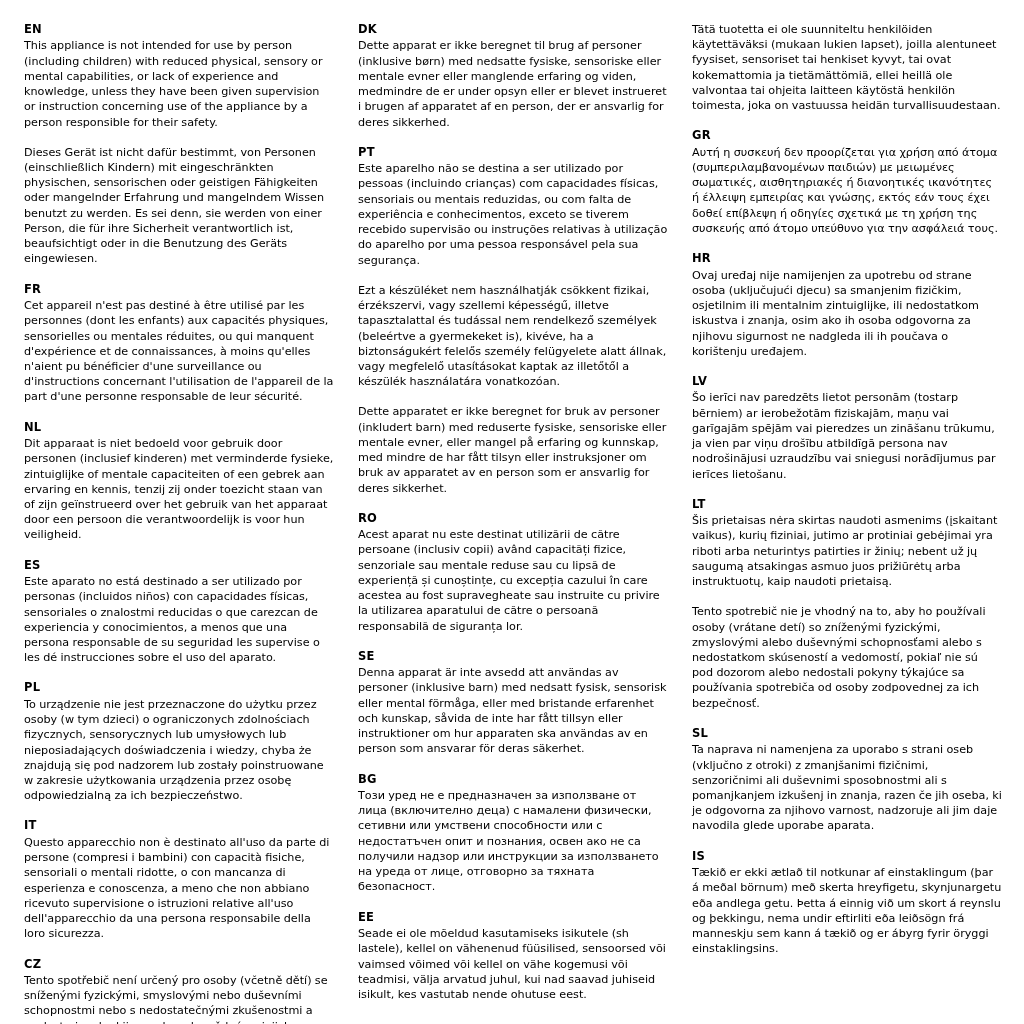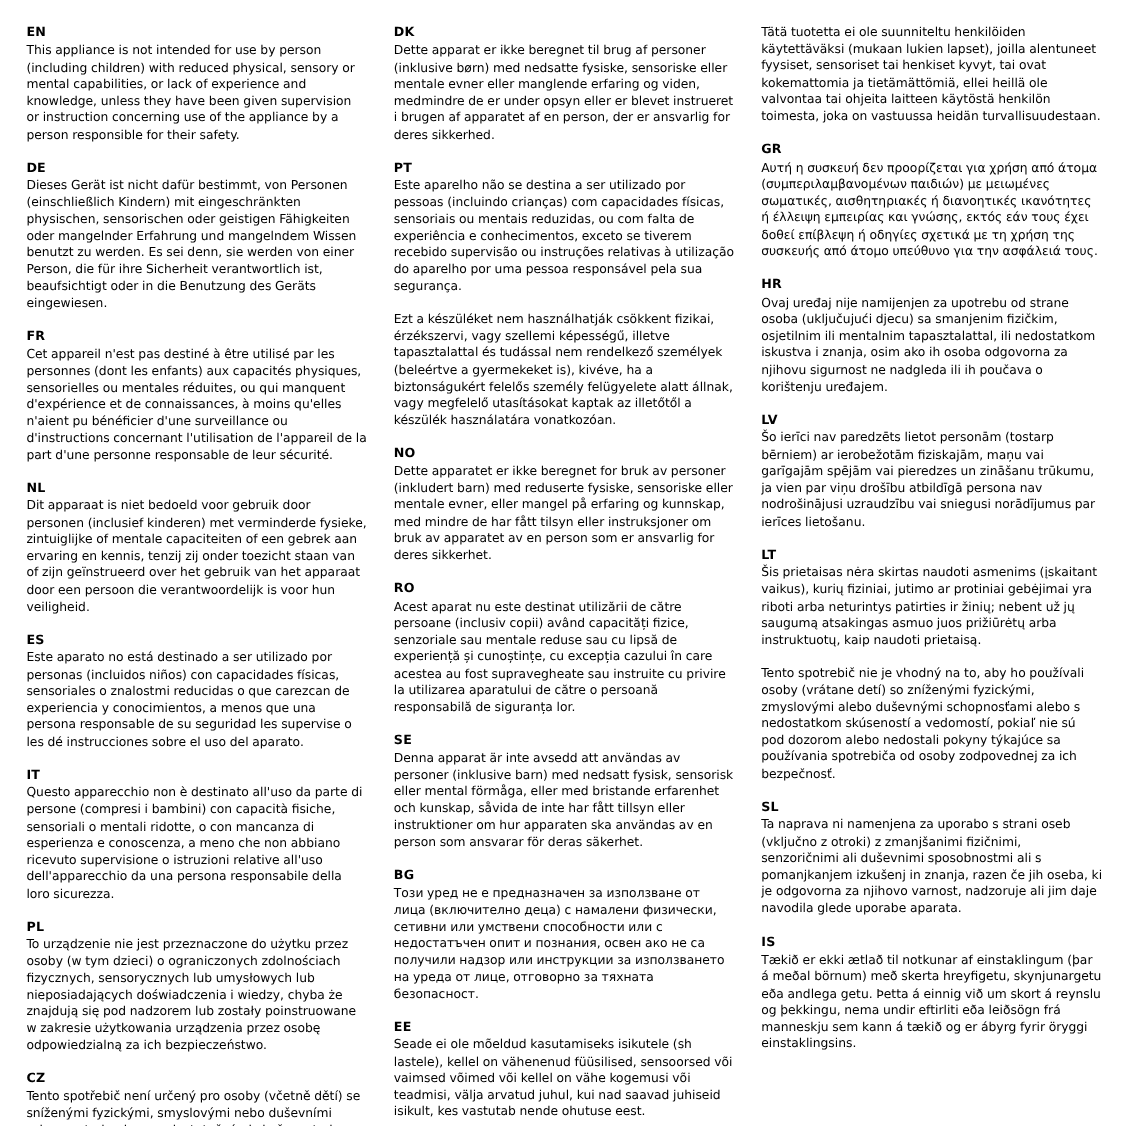--- a/index.html
+++ b/index.html
@@ -54,63 +54,61 @@
 
 <div class="page">
   <div class="columns">
 
     <div class="column">
       <div class="block">
         <div class="lang">EN</div>
         <div class="body-text">This appliance is not intended for use by person (including children) with reduced physical, sensory or mental capabilities, or lack of experience and knowledge, unless they have been given supervision or instruction concerning use of the appliance by a person responsible for their safety.</div>
       </div>
       <div class="block">
-        <div class="lang">DE</div>
         <div class="body-text">Dieses Gerät ist nicht dafür bestimmt, von Personen (einschließlich Kindern) mit eingeschränkten physischen, sensorischen oder geistigen Fähigkeiten oder mangelnder Erfahrung und mangelndem Wissen benutzt zu werden. Es sei denn, sie werden von einer Person, die für ihre Sicherheit verantwortlich ist, beaufsichtigt oder in die Benutzung des Geräts eingewiesen.</div>
       </div>
       <div class="block">
         <div class="lang">FR</div>
         <div class="body-text">Cet appareil n'est pas destiné à être utilisé par les personnes (dont les enfants) aux capacités physiques, sensorielles ou mentales réduites, ou qui manquent d'expérience et de connaissances, à moins qu'elles n'aient pu bénéficier d'une surveillance ou d'instructions concernant l'utilisation de l'appareil de la part d'une personne responsable de leur sécurité.</div>
       </div>
       <div class="block">
         <div class="lang">NL</div>
         <div class="body-text">Dit apparaat is niet bedoeld voor gebruik door personen (inclusief kinderen) met verminderde fysieke, zintuiglijke of mentale capaciteiten of een gebrek aan ervaring en kennis, tenzij zij onder toezicht staan van of zijn geïnstrueerd over het gebruik van het apparaat door een persoon die verantwoordelijk is voor hun veiligheid.</div>
       </div>
       <div class="block">
         <div class="lang">ES</div>
         <div class="body-text">Este aparato no está destinado a ser utilizado por personas (incluidos niños) con capacidades físicas, sensoriales o znalostmi reducidas o que carezcan de experiencia y conocimientos, a menos que una persona responsable de su seguridad les supervise o les dé instrucciones sobre el uso del aparato.</div>
       </div>
       <div class="block">
+        <div class="lang">PL</div>
+        <div class="body-text">To urządzenie nie jest przeznaczone do użytku przez osoby (w tym dzieci) o ograniczonych zdolnościach fizycznych, sensorycznych lub umysłowych lub nieposiadających doświadczenia i wiedzy, chyba że znajdują się pod nadzorem lub zostały poinstruowane w zakresie użytkowania urządzenia przez osobę odpowiedzialną za ich bezpieczeństwo.</div>
+      </div>
+      <div class="block">
         <div class="lang">IT</div>
         <div class="body-text">Questo apparecchio non è destinato all'uso da parte di persone (compresi i bambini) con capacità fisiche, sensoriali o mentali ridotte, o con mancanza di esperienza e conoscenza, a meno che non abbiano ricevuto supervisione o istruzioni relative all'uso dell'apparecchio da una persona responsabile della loro sicurezza.</div>
-      </div>
-      <div class="block">
-        <div class="lang">PL</div>
-        <div class="body-text">To urządzenie nie jest przeznaczone do użytku przez osoby (w tym dzieci) o ograniczonych zdolnościach fizycznych, sensorycznych lub umysłowych lub nieposiadających doświadczenia i wiedzy, chyba że znajdują się pod nadzorem lub zostały poinstruowane w zakresie użytkowania urządzenia przez osobę odpowiedzialną za ich bezpieczeństwo.</div>
       </div>
       <div class="block">
         <div class="lang">CZ</div>
         <div class="body-text">Tento spotřebič není určený pro osoby (včetně dětí) se sníženými fyzickými, smyslovými nebo duševními schopnostmi nebo s nedostatečnými zkušenostmi a znalostmi, pokud jim osoba odpovědná za jejich bezpečnost neposkytla dohled nebo je nepoučila o používání spotřebiče.</div>
       </div>
     </div>
 
     <div class="column">
       <div class="block">
         <div class="lang">DK</div>
         <div class="body-text">Dette apparat er ikke beregnet til brug af personer (inklusive børn) med nedsatte fysiske, sensoriske eller mentale evner eller manglende erfaring og viden, medmindre de er under opsyn eller er blevet instrueret i brugen af apparatet af en person, der er ansvarlig for deres sikkerhed.</div>
       </div>
       <div class="block">
         <div class="lang">PT</div>
         <div class="body-text">Este aparelho não se destina a ser utilizado por pessoas (incluindo crianças) com capacidades físicas, sensoriais ou mentais reduzidas, ou com falta de experiência e conhecimentos, exceto se tiverem recebido supervisão ou instruções relativas à utilização do aparelho por uma pessoa responsável pela sua segurança.</div>
       </div>
       <div class="block">
         <div class="body-text">Ezt a készüléket nem használhatják csökkent fizikai, érzékszervi, vagy szellemi képességű, illetve tapasztalattal és tudással nem rendelkező személyek (beleértve a gyermekeket is), kivéve, ha a biztonságukért felelős személy felügyelete alatt állnak, vagy megfelelő utasításokat kaptak az illetőtől a készülék használatára vonatkozóan.</div>
       </div>
       <div class="block">
-        <div class="lang">NO</div>
         <div class="body-text">Dette apparatet er ikke beregnet for bruk av personer (inkludert barn) med reduserte fysiske, sensoriske eller mentale evner, eller mangel på erfaring og kunnskap, med mindre de har fått tilsyn eller instruksjoner om bruk av apparatet av en person som er ansvarlig for deres sikkerhet.</div>
       </div>
       <div class="block">
         <div class="lang">RO</div>
         <div class="body-text">Acest aparat nu este destinat utilizării de către persoane (inclusiv copii) având capacități fizice, senzoriale sau mentale reduse sau cu lipsă de experiență și cunoștințe, cu excepția cazului în care acestea au fost supravegheate sau instruite cu privire la utilizarea aparatului de către o persoană responsabilă de siguranța lor.</div>
       </div>
       <div class="block">
         <div class="lang">SE</div>
         <div class="body-text">Denna apparat är inte avsedd att användas av personer (inklusive barn) med nedsatt fysisk, sensorisk eller mental förmåga, eller med bristande erfarenhet och kunskap, såvida de inte har fått tillsyn eller instruktioner om hur apparaten ska användas av en person som ansvarar för deras säkerhet.</div>
       </div>
@@ -127,21 +125,21 @@
     <div class="column">
       <div class="block">
         <div class="body-text">Tätä tuotetta ei ole suunniteltu henkilöiden käytettäväksi (mukaan lukien lapset), joilla alentuneet fyysiset, sensoriset tai henkiset kyvyt, tai ovat kokemattomia ja tietämättömiä, ellei heillä ole valvontaa tai ohjeita laitteen käytöstä henkilön toimesta, joka on vastuussa heidän turvallisuudestaan.</div>
       </div>
       <div class="block">
         <div class="lang">GR</div>
         <div class="body-text">Αυτή η συσκευή δεν προορίζεται για χρήση από άτομα (συμπεριλαμβανομένων παιδιών) με μειωμένες σωματικές, αισθητηριακές ή διανοητικές ικανότητες ή έλλειψη εμπειρίας και γνώσης, εκτός εάν τους έχει δοθεί επίβλεψη ή οδηγίες σχετικά με τη χρήση της συσκευής από άτομο υπεύθυνο για την ασφάλειά τους.</div>
       </div>
       <div class="block">
         <div class="lang">HR</div>
-        <div class="body-text">Ovaj uređaj nije namijenjen za upotrebu od strane osoba (uključujući djecu) sa smanjenim fizičkim, osjetilnim ili mentalnim tapasztalattal, ili nedostatkom iskustva i znanja, osim ako ih osoba odgovorna za njihovu sigurnost ne nadgleda ili ih poučava o korištenju uređajem.</div>
+        <div class="body-text">Ovaj uređaj nije namijenjen za upotrebu od strane osoba (uključujući djecu) sa smanjenim fizičkim, osjetilnim ili mentalnim zintuiglijke, ili nedostatkom iskustva i znanja, osim ako ih osoba odgovorna za njihovu sigurnost ne nadgleda ili ih poučava o korištenju uređajem.</div>
       </div>
       <div class="block">
         <div class="lang">LV</div>
         <div class="body-text">Šo ierīci nav paredzēts lietot personām (tostarp bērniem) ar ierobežotām fiziskajām, maņu vai garīgajām spējām vai pieredzes un zināšanu trūkumu, ja vien par viņu drošību atbildīgā persona nav nodrošinājusi uzraudzību vai sniegusi norādījumus par ierīces lietošanu.</div>
       </div>
       <div class="block">
         <div class="lang">LT</div>
         <div class="body-text">Šis prietaisas nėra skirtas naudoti asmenims (įskaitant vaikus), kurių fiziniai, jutimo ar protiniai gebėjimai yra riboti arba neturintys patirties ir žinių; nebent už jų saugumą atsakingas asmuo juos prižiūrėtų arba instruktuotų, kaip naudoti prietaisą.</div>
       </div>
       <div class="block">

